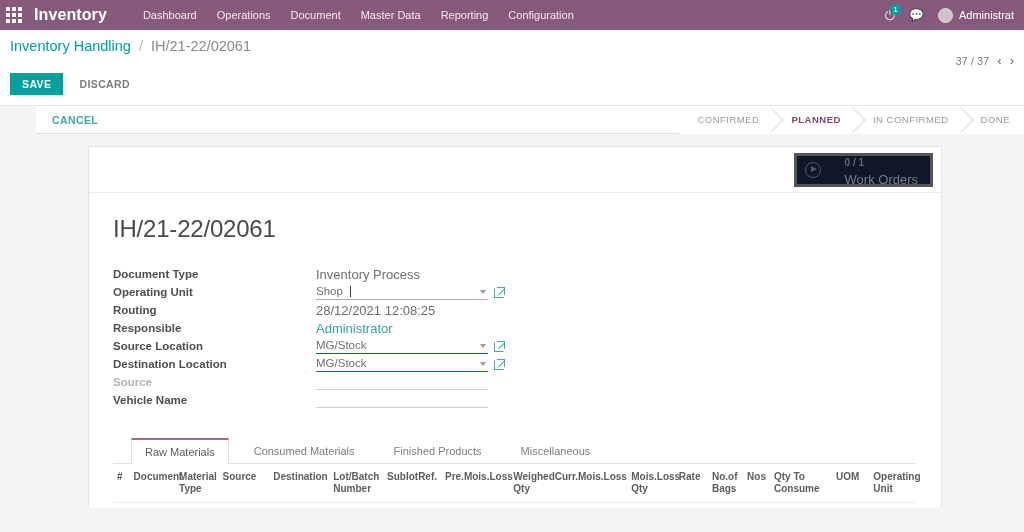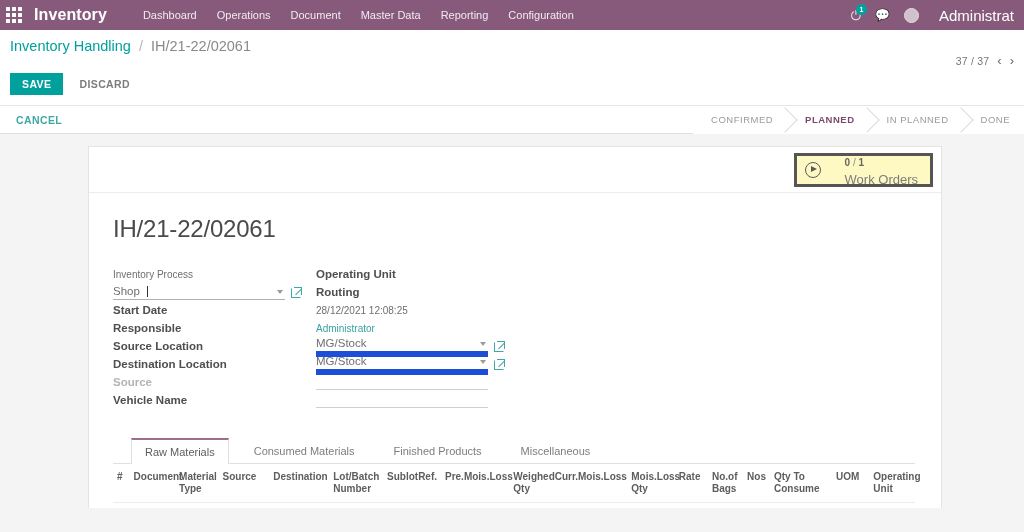--- a/index.html
+++ b/index.html
@@ -27,21 +27,21 @@
   .act-icon { font-size: 13px; color: #e8dfe6; cursor: pointer; line-height: 1; }
   .act-badge {
     position: absolute; top: -5px; right: -6px; background: #00A09D; color: #fff;
     font-size: 7px; border-radius: 50%; min-width: 11px; height: 11px;
     display: flex; align-items: center; justify-content: center; font-weight: bold;
   }
   .chat-icon { font-size: 12px; color: #d9c9d4; cursor: pointer; }
   .user-box { display: flex; align-items: center; gap: 6px; cursor: pointer; }
   .avatar { width: 15px; height: 15px; border-radius: 50%; background: #cfc2cb;
     border: 1px solid #e4dbe1; display:block; }
-  .user-name { font-size: 15px; color: #fff; white-space: nowrap; margin-left: 14px; }
+  .user-name { font-size: 11px; color: #fff; white-space: nowrap; }
 
   
   .cp { background: #fff; border-bottom: 1px solid #e6e6e6; }
   .cp-row1 { display: flex; align-items: flex-start; padding: 8px 10px 0 10px; }
   .breadcrumb { font-size: 14.5px; }
   .bc-link { color: #00A09D; cursor: pointer; }
   .bc-sep { color: #b5b5b5; margin: 0 4px; }
   .bc-current { color: #8a8a8a; }
   .pager { margin-left: auto; display: flex; align-items: center; gap: 8px;
     font-size: 10.5px; color: #777; padding-top: 16px; }
@@ -56,21 +56,21 @@
   }
   .btn-discard {
     background: transparent; color: #7c7c7c; font-size: 10.5px; font-weight: bold;
     padding: 5px 10px; margin-left: 6px; letter-spacing: .4px; cursor: pointer;
     border: 0; font-family: inherit;
   }
 
   
   .statusrow {
     background: #fff; border-bottom: 1px solid #e0e0e0;
-    display: flex; align-items: center; height: 28px; padding: 0 0 0 10px;
+    display: flex; align-items: center; height: 28px; padding: 0 0 0 10px; margin-left: 36px;
   }
   .btn-cancel {
     background: transparent; border: 0; font-family: inherit;
     color: #3fa8a5; font-size: 10.5px; font-weight: bold; letter-spacing: .4px;
     cursor: pointer; padding: 4px 6px;
   }
   .statusbar { margin-left: auto; display: flex; align-items: stretch; height: 28px; }
   .st {
     position: relative; display: flex; align-items: center; padding: 0 14px 0 18px;
     font-size: 9.5px; letter-spacing: .5px; color: #9a9a9a; background: #fff;
@@ -87,50 +87,50 @@
   
   .sheet-area { background: #f4f4f4; height: 374px; overflow: hidden; position: relative; }
   .sheet {
     background: #fff; margin: 12px 82px 0 88px; border: 1px solid #e4e4e4;
     border-bottom: 0; min-height: 362px; position: relative;
   }
   .button-box-row { display: flex; justify-content: flex-end; height: 46px;
     border-bottom: 1px solid #ececec; padding: 6px 8px 0 0; }
   .stat-button {
     display: flex; align-items: center; gap: 24px; border: 3px solid #555;
-    padding: 4px 12px 4px 8px; cursor: pointer; background: #fef9c3; height: 34px;
+    padding: 4px 12px 4px 8px; cursor: pointer; background: #0f172a; height: 34px;
   }
   .play-icon { width: 16px; height: 16px; border: 1.6px solid #5a5a5a; border-radius: 50%;
     position: relative; flex: none; }
   .play-icon:after { content:""; position:absolute; left: 5px; top: 3.2px;
     border-left: 6px solid #5a5a5a; border-top: 3.6px solid transparent;
     border-bottom: 3.6px solid transparent; }
   .stat-txt { line-height: 1.15; }
   .stat-val { font-size: 10px; font-weight: bold; color: #666; }
   .stat-val .slash { font-weight: normal; color: #8c8c8c; }
   .stat-lbl { font-size: 13px; color: #7c7c7c; }
 
   .sheet-body { padding: 22px 26px 0 24px; }
   .record-title { font-size: 24px; color: #4a4a4a; font-weight: normal; letter-spacing: -.2px; }
 
   .form-grid { margin-top: 22px; display: grid;
     grid-template-columns: 203px 1fr; row-gap: 0; align-items: start; }
   .f-label { font-size: 11.5px; color: #4f4f4f; font-weight: bold; height: 18px;
     display: flex; align-items: center; }
   .f-label.muted { color: #b4b4b4; }
-  .f-value { font-size: 10px; color: #6f6f6f; height: 18px; display: flex; align-items: center; text-align: right; }
+  .f-value { font-size: 13px; color: #6f6f6f; height: 18px; display: flex; align-items: center; text-align: right; }
   .f-value.link { color: #36a3a0; cursor: pointer; }
 
   .f-input-wrap { height: 18px; display: flex; align-items: center; gap: 6px; }
   .f-input {
     position: relative; width: 172px; font-size: 11.5px; color: #6f6f6f;
     border-bottom: 1px solid #b0b0b0; padding: 1px 14px 2px 0; cursor: text;
     display: flex; align-items: center; gap: 6px;
   }
-  .f-input.strong { border-bottom: 6px solid #1d4ed8; }
+  .f-input.strong { border-bottom: 1px solid #1d4ed8; }
   .f-input.empty { width: 172px; border-bottom: 1px solid #cfcfcf; height: 15px; }
   .caret { display: inline-block; width: 1px; height: 11px; background: #333;
     margin-left: 1px; }
   .caret-down {
     position: absolute; right: 2px; top: 6px; width: 0; height: 0;
     border-left: 3.5px solid transparent; border-right: 3.5px solid transparent;
     border-top: 4px solid #9b9b9b; cursor: pointer;
   }
   .ext-link { width: 11px; height: 11px; position: relative; cursor: pointer; flex: none; }
   .ext-link:before {
@@ -215,21 +215,21 @@
     <button class="btn-save">SAVE</button>
     <button class="btn-discard">DISCARD</button>
   </div>
 </div>
 
 <div class="statusrow">
   <button class="btn-cancel">CANCEL</button>
   <div class="statusbar">
     <div class="st">CONFIRMED</div>
     <div class="st active">PLANNED</div>
-    <div class="st">IN PLANNED</div>
+    <div class="st">IN CONFIRMED</div>
     <div class="st">DONE</div>
   </div>
 </div>
 
 <div class="sheet-area">
   <div class="sheet">
 
     <div class="button-box-row">
       <div class="stat-button">
         <span class="play-icon"></span>
@@ -238,37 +238,37 @@
           <span class="stat-lbl">Work Orders</span>
         </span>
       </div>
     </div>
 
     <div class="sheet-body">
       <div class="record-title">IH/21-22/02061</div>
 
       <div class="form-grid">
 
+        <div class="f-label">Document Type</div>
         <div class="f-value">Inventory Process</div>
 
         <div class="f-label">Operating Unit</div>
         <div class="f-input-wrap">
           <div class="f-input">
             <span>Shop</span>
               <span class="caret"></span>
             <span class="caret-down"></span>
           </div>
           <span class="ext-link">
               <span class="ext-slash"></span>
             </span>
         </div>
 
         <div class="f-label">Routing</div>
 
-        <div class="f-label">Start Date</div>
         <div class="f-value">28/12/2021 12:08:25</div>
 
         <div class="f-label">Responsible</div>
         <div class="f-value link">Administrator</div>
 
         <div class="f-label">Source Location</div>
         <div class="f-input-wrap">
           <div class="f-input strong">
             <span>MG/Stock</span>
             <span class="caret-down"></span>

